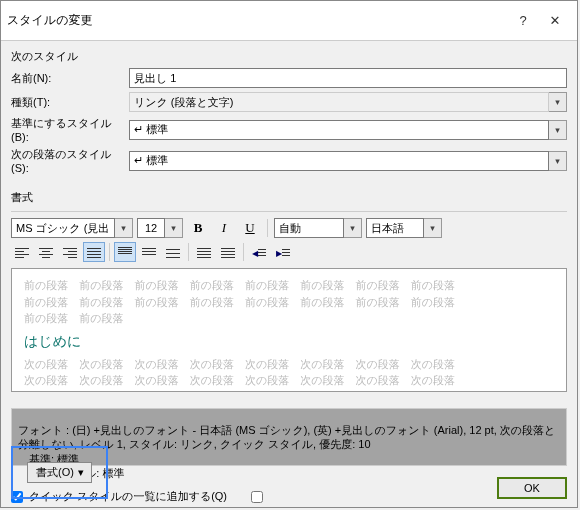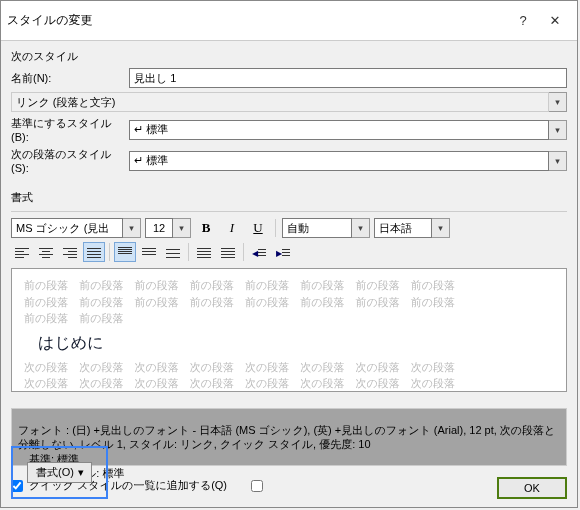--- a/index.html
+++ b/index.html
@@ -13,21 +13,21 @@
 .row{display:flex;align-items:center;margin:4px 0}
 .row .lbl{width:118px}
 .row .lbl.wide{width:118px}
 .field{flex:1;height:20px;border:1px solid #7a7a7a;background:#fff;padding:0 4px;display:flex;align-items:center;font-size:11px}
 .field.inset{background:#f0f0f0;border:1px solid #ccc}
 .dd{width:18px;height:20px;border:1px solid #999;border-left:none;background:#e9e9e9;display:flex;align-items:center;justify-content:center;font-size:9px;color:#444}
 .hr{border-top:1px solid #ccc;margin:6px 0}
 .toolbar{display:flex;align-items:center;gap:4px;margin:4px 0}
 .sel{display:flex}
 .sel .field{width:auto}
-.sel.font .field{width:112px}
+.sel.font .field{width:104px}
 .sel.sz .field{width:28px;text-align:left;justify-content:center}
 .sel.auto .field{width:70px}
 .sel.lang .field{width:58px}
 .tb-btn{width:22px;height:20px;border:1px solid transparent;display:flex;align-items:center;justify-content:center;font-family:"Times New Roman",serif;font-size:13px}
 .tb-btn.bold{font-weight:bold}
 .tb-btn.italic{font-style:italic}
 .tb-btn.underline{text-decoration:underline}
 .sep{width:1px;height:18px;background:#ccc;margin:0 2px}
 .toolbar2{display:flex;align-items:center;gap:2px;margin:3px 0 6px 0}
 .align-icon{display:inline-block;width:14px;height:12px}
@@ -39,23 +39,23 @@
 .tb-btn.active{border:1px solid #7aa7d8;background:#cfe3f7}
 .ls-icon{display:inline-block;width:14px;height:12px}
 .ls-icon span{display:block;height:1px;background:#333;width:14px}
 .ls-tight span{margin:1px 0}
 .ls-loose span{margin:3px 0}
 .ind-icon{display:inline-block;width:14px;height:10px;position:relative}
 .ind-icon .lines span{display:block;height:1px;background:#333;width:8px;margin:2px 0;margin-left:6px}
 .ind-icon .arr{position:absolute;left:0;top:2px;font-size:8px;color:#006}
 .preview{border:1px solid #999;background:#fff;height:124px;padding:8px 12px;overflow:hidden;color:#bbb;font-size:10px;line-height:1.5}
 .preview .para{white-space:nowrap}
-.preview .sample{color:#0f172a;font-size:16px;margin:4px 14px}
+.preview .sample{color:#0f766e;font-size:14px;margin:4px 0}
 .desc{border:1px solid #ccc;background:#a3a3a3;height:58px;padding:14px 6px;font-size:10px;line-height:1.3;margin-top:16px}
-.opts{margin-top:12px}
+.opts{margin-top:23px}
 .opts .r{display:flex;align-items:center;gap:6px;margin:4px 0}
 .chk,.rad{width:12px;height:12px}
 .buttons{position:absolute;bottom:8px;right:10px;display:flex;gap:6px}
 .btn-std{width:70px;height:22px;border:1px solid #888;background:#e9e9e9;display:flex;align-items:center;justify-content:center}
 .btn-std.default{border:2px solid #4d7c0f}
 .format-btn{position:absolute;bottom:8px;left:10px;border:2px solid #3b82f6;padding:14px}
 .format-btn .inner{border:1px solid #888;background:#e9e9e9;padding:2px 8px;display:flex;align-items:center;gap:4px}
 </style>
 </head>
 <body>
@@ -67,20 +67,21 @@
     <div class="btn">✕</div>
   </div>
   <div class="body">
     <div class="section-lbl">次のスタイル</div>
 
     <div class="row">
       <div class="lbl">名前(N):</div>
       <div class="field">見出し 1</div>
     </div>
     <div class="row">
+      <div class="lbl">種類(T):</div>
       <div class="field inset">リンク (段落と文字)</div>
       <div class="dd">▾</div>
     </div>
     <div class="row">
       <div class="lbl wide">基準にするスタイル(B):</div>
       <div class="field">↵ 標準</div>
       <div class="dd">▾</div>
     </div>
     <div class="row">
       <div class="lbl wide">次の段落のスタイル(S):</div>

